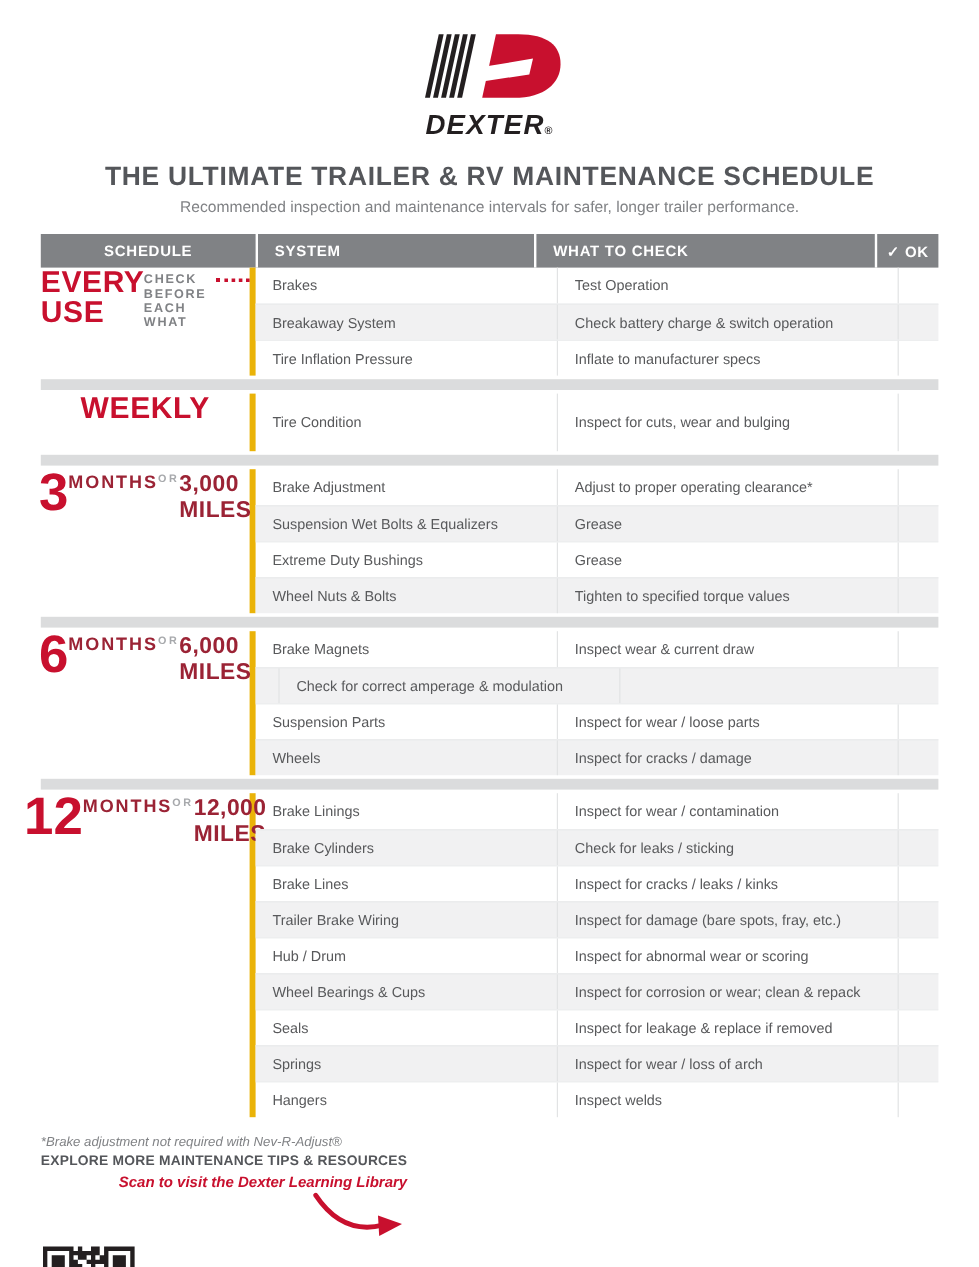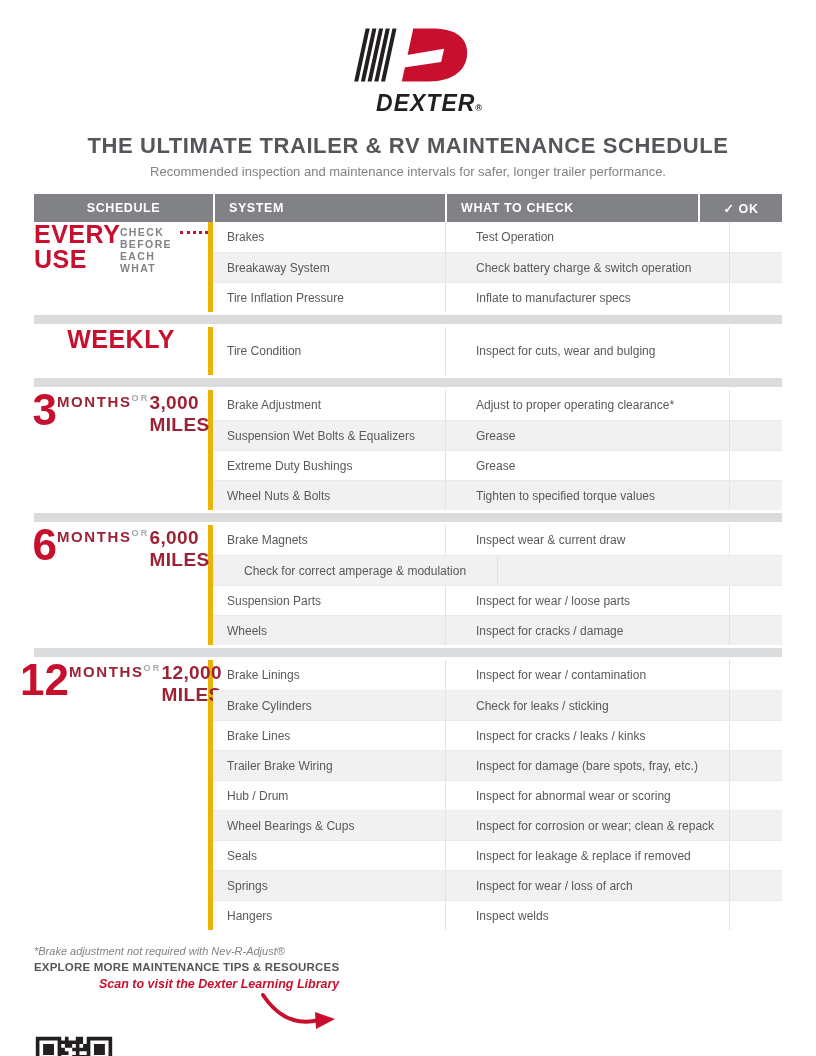--- a/index.html
+++ b/index.html
@@ -2,48 +2,48 @@
 <html><head>
 <meta charset="utf-8">
 <style>
   html,body{margin:0;padding:0;background:#fff;}
   .page{width:816px;height:1056px;margin:0 auto;background:#fff;overflow:hidden;
         font-family:"Liberation Sans",sans-serif;position:relative;}
 
   
   .header{text-align:center;padding-top:26px;}
   .logo-wrap{display:inline-block;}
-  .brand{font-size:23px;font-weight:bold;font-style:italic;color:#231F20;letter-spacing:1px;margin-top:2px;text-align:right;}
+  .brand{font-size:23px;font-weight:bold;font-style:italic;color:#231F20;letter-spacing:1px;margin-top:2px;}
   .brand .reg{font-size:9px;font-style:normal;vertical-align:baseline;}
   .title{margin-top:16px;font-size:22px;font-weight:bold;color:#54565A;letter-spacing:0.6px;}
   .subtitle{margin-top:5px;font-size:13px;color:#808285;}
 
   
   .table{width:748px;margin:15px auto 0;}
   .thead{display:flex;height:28px;background:#808285;color:#fff;font-weight:bold;
          font-size:12.5px;letter-spacing:0.6px;align-items:stretch;}
   .th{box-sizing:border-box;display:flex;align-items:center;}
   .th.c1{width:179px;justify-content:center;}
   .th.c2{width:232px;padding-left:14px;border-left:2px solid #fff;}
-  .th.c3{width:253px;padding-left:14px;border-left:2px solid #fff;}
+  .th.c3{width:284px;padding-left:14px;border-left:2px solid #fff;}
   .th.c4{flex:1;justify-content:center;border-left:2px solid #fff;}
 
   .band{height:9px;background:#DBDCDD;margin:3px 0;}
   .section{display:flex;}
   .sched{width:179px;box-sizing:border-box;border-right:5px solid #eab308;
          display:flex;flex-direction:row;align-items:flex-start;justify-content:center;}
   .rows{flex:1;display:flex;flex-direction:column;}
   .row{display:flex;height:30px;box-sizing:border-box;align-items:stretch;
        font-size:12px;color:#58595B;}
   .section.single .row{height:48px;}
   .row:nth-child(even){background:#F1F1F2;}
   .row + .row{border-top:1px solid #E9EAEB;}
   .cell{display:flex;align-items:center;box-sizing:border-box;}
   .cell.sys{width:232px;padding-left:14px;}
-  .cell.chk{width:284px;padding-left:30px;border-left:1px solid #E2E3E4;}
+  .cell.chk{width:284px;padding-left:14px;border-left:1px solid #E2E3E4;margin-left:19px;}
   .cell.ok{flex:1;border-left:1px solid #E2E3E4;}
 
   .sched .title-lg{font-size:25px;font-weight:bold;color:#C8102E;letter-spacing:0.5px;line-height:1;}
   .sched .sub{font-size:10.5px;font-weight:bold;color:#808285;letter-spacing:1.4px;margin-top:4px;}
   .sched .num{font-size:44px;font-weight:bold;color:#C8102E;line-height:0.9;}
   .sched .unit{font-size:15px;font-weight:bold;color:#9B2335;letter-spacing:1.6px;margin-top:3px;}
   .sched .or{font-size:9px;font-weight:bold;color:#A7A9AC;letter-spacing:2.2px;margin-top:3px;}
   .sched .miles{font-size:19px;font-weight:bold;color:#9B2335;letter-spacing:0.4px;margin-top:2px;}
   .sched .dots{width:84px;border-bottom:3px dotted #C8102E;margin-top:9px;}
 

